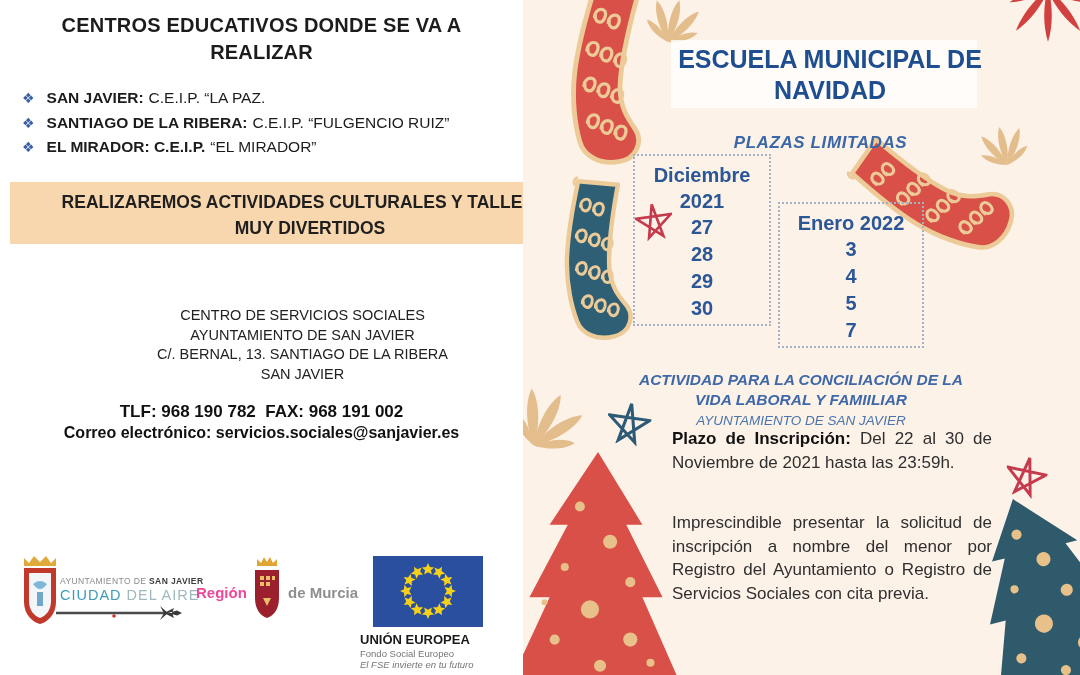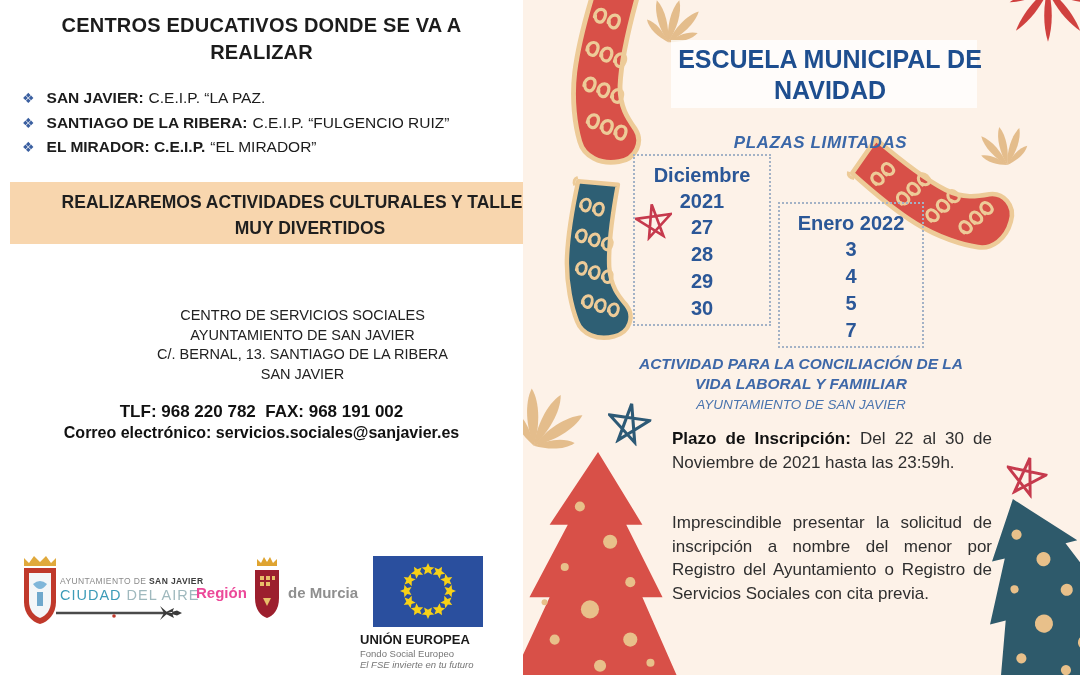--- a/index.html
+++ b/index.html
@@ -49,21 +49,21 @@
   .rp-title{left:110px;top:44px;width:394px;text-align:center;font-size:25px;
             font-weight:bold;color:#1e4e8f;line-height:1.25;}
   .rp-subtitle{left:80px;top:133px;width:435px;text-align:center;font-style:italic;
                font-weight:bold;font-size:17px;color:#3a67a8;letter-spacing:.6px;}
   .date-box{border:2px dotted #a3b2c6;box-sizing:border-box;text-align:center;
             color:#2b5797;font-weight:bold;}
   .box-dec{left:110px;top:154px;width:138px;height:172px;padding-top:6px;}
   .box-jan{left:255px;top:202px;width:146px;height:146px;padding-top:6px;}
   .box-title{font-size:20px;line-height:26px;}
   .day{font-size:20px;line-height:27px;}
-  .activity{left:58px;top:354px;width:440px;text-align:center;}
+  .activity{left:58px;top:370px;width:440px;text-align:center;}
   .act-line{font-size:15.5px;font-weight:bold;font-style:italic;color:#3e68a8;line-height:20px;}
   .act-sub{font-size:13.5px;font-style:italic;color:#4a74ae;line-height:18px;margin-top:2px;}
   .plazo{left:149px;top:427px;width:320px;font-size:17px;line-height:23.5px;
          text-align:justify;color:#2f2f2f;}
   .plazo b{color:#111;}
   .note{left:149px;top:511px;width:320px;font-size:17px;line-height:23.5px;
         text-align:justify;color:#2f2f2f;}
 </style>
 </head>
 <body>
@@ -175,21 +175,21 @@
 
     <div class="abs banner">REALIZAREMOS ACTIVIDADES CULTURALES Y TALLERES MUY DIVERTIDOS</div>
 
     <div class="abs address">
       <div>CENTRO DE SERVICIOS SOCIALES</div>
       <div>AYUNTAMIENTO DE SAN JAVIER</div>
       <div>C/. BERNAL, 13. SANTIAGO DE LA RIBERA</div>
       <div>SAN JAVIER</div>
     </div>
 
-    <div class="abs phone">TLF: 968 220 782  FAX: 968 191 002</div>
+    <div class="abs phone">TLF: 968 190 782  FAX: 968 191 002</div>
     <div class="abs email">Correo electrónico: servicios.sociales@sanjavier.es</div>
 
     <div class="abs sj-logo">
       <svg class="abs" style="left:12px;top:2px" width="40" height="72" viewBox="0 0 40 72">
         <path d="M4,12 L4,4 L9,9 L14,2 L20,8 L26,2 L31,9 L36,4 L36,12 Z" fill="#e0a93c"></path>
         <path d="M4,14 L36,14 L36,48 C36,60 28,68 20,70 C12,68 4,60 4,48 Z" fill="#c0392b"></path>
         <path d="M9,19 L31,19 L31,47 C31,56 26,62 20,64 C14,62 9,56 9,47 Z" fill="#f3f6f8"></path>
         <path d="M13,30 Q20,24 27,30 Q20,40 13,30 Z" fill="#7fb6d9"></path>
         <rect x="17" y="38" width="6" height="14" fill="#6fa8cc"></rect>
       </svg>

